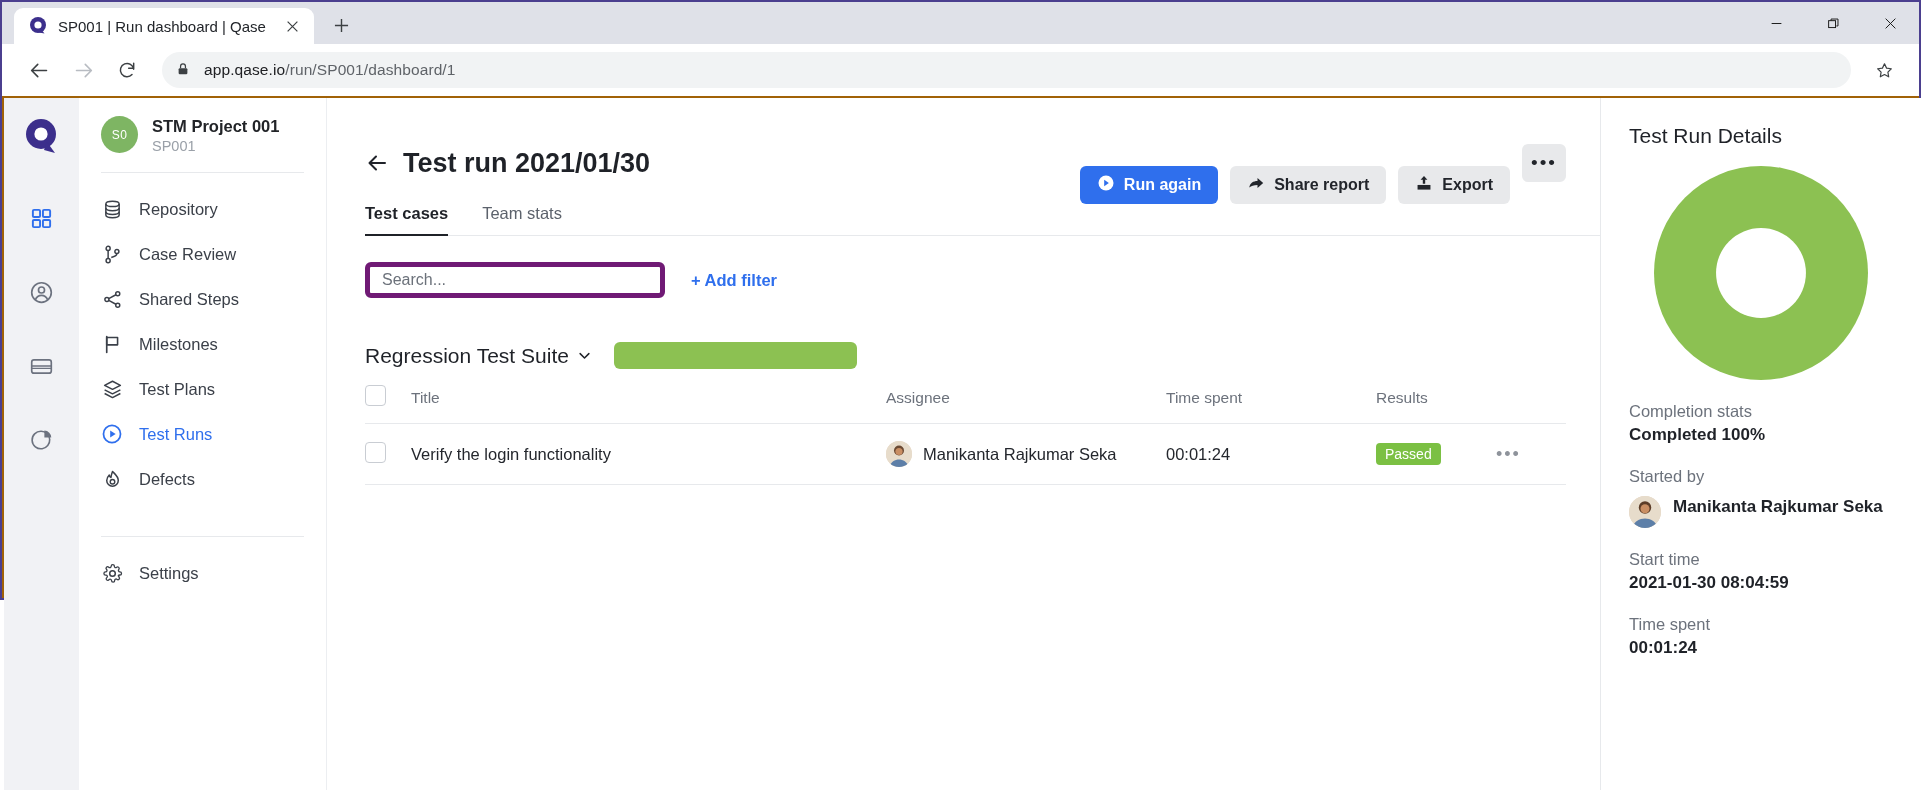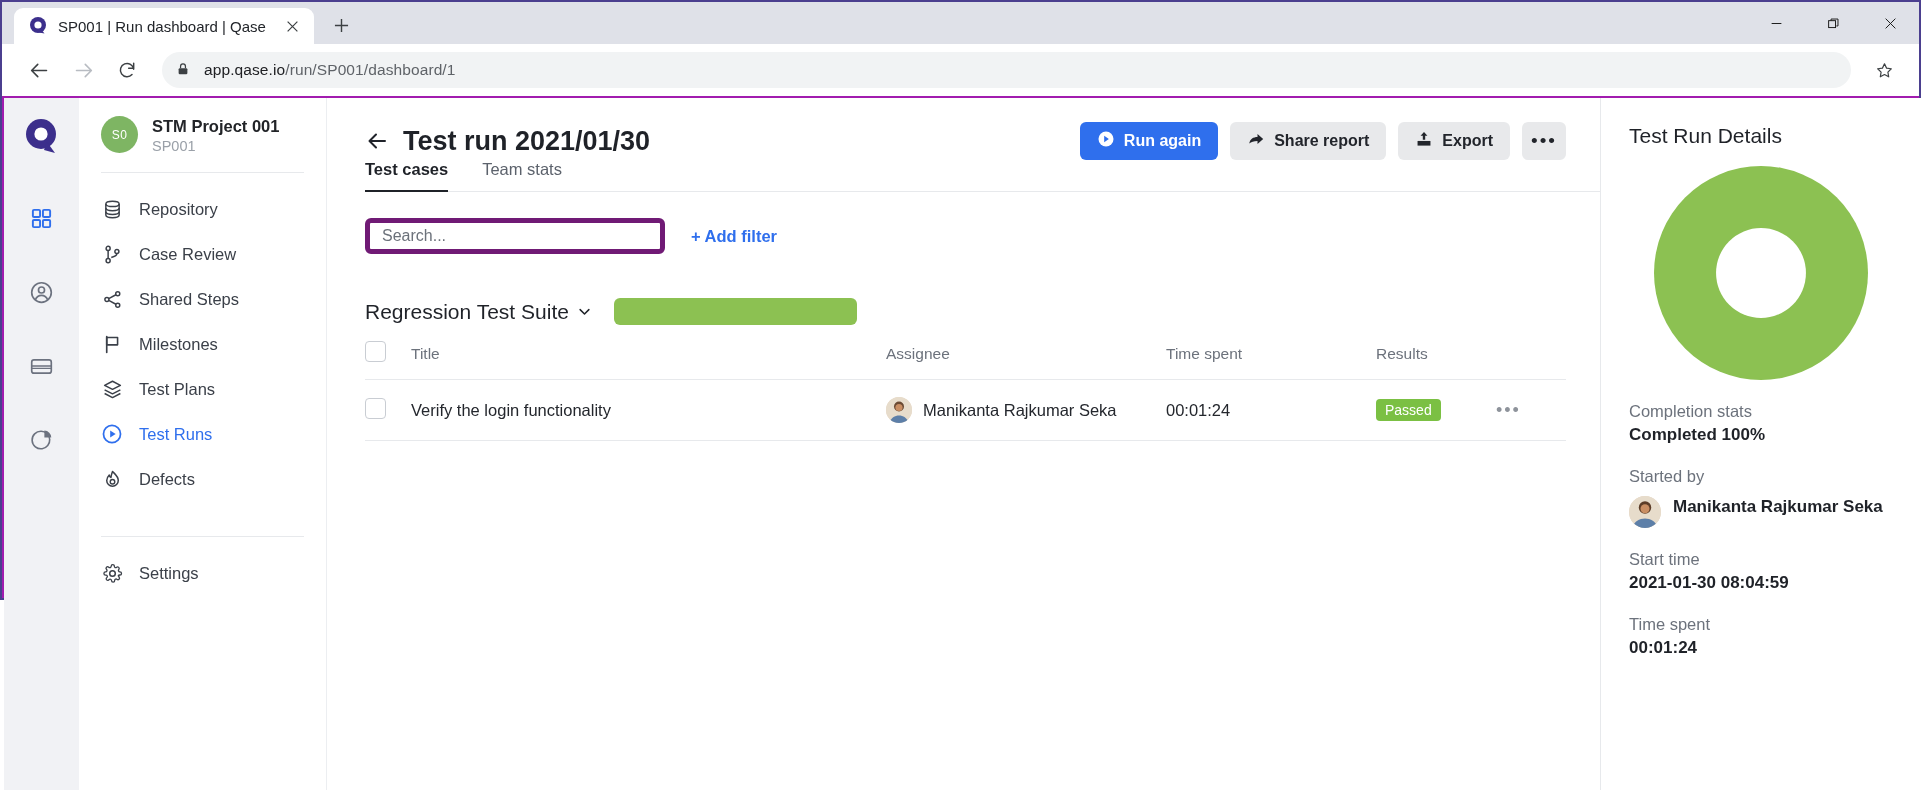--- a/index.html
+++ b/index.html
@@ -5,21 +5,21 @@
   * { box-sizing: border-box; margin: 0; padding: 0; }
   html, body {
     width: 1921px; height: 790px;
     font-family: "Liberation Sans", sans-serif;
     background: #ffffff;
     overflow: hidden;
   }
 
   
   .browser { width: 1921px; height: 600px; position: relative;
-             border: 2px solid #4b3f8f; background: #a21caf; }
+             border: 2px solid #4b3f8f; background: #a16207; }
 
   .tabstrip { height: 42px; background: #dfe1e8; display: flex; align-items: flex-end;
               padding-left: 12px; position: relative; }
   .tab { height: 36px; background: #ffffff; border-radius: 9px 9px 0 0;
          display: flex; align-items: center; padding: 0 10px 0 14px; gap: 10px;
          min-width: 300px; position: relative; }
   .tab-favicon { width: 20px; height: 20px; flex: 0 0 20px; }
   .tab-title { font-size: 15px; color: #22252a; white-space: nowrap;
                overflow: hidden; text-overflow: ellipsis; flex: 1; }
   .tab-close { width: 24px; height: 24px; display: flex; align-items: center;
@@ -78,21 +78,21 @@
   
   .main { flex: 1; background: #ffffff; padding: 0 0 0 38px; min-width: 0;
           position: relative; }
   .main-head { display: flex; align-items: center; padding-top: 24px; padding-right: 34px; }
   .back-arrow { width: 30px; height: 30px; display: flex; align-items: center;
                 color: #20232a; flex: 0 0 30px; }
   .page-title { font-size: 27px; font-weight: bold; color: #1f2228; margin-left: 8px;
                 white-space: nowrap; }
   .head-actions { margin-left: auto; display: flex; gap: 12px; align-items: center; }
   .btn { height: 38px; border-radius: 6px; display: flex; align-items: center;
-         gap: 9px; padding: 0 17px; font-size: 16px; white-space: nowrap; }
+         gap: 9px; padding: 0 17px; font-size: 16px; white-space: nowrap; margin-top: 44px; }
   .btn-primary { background: #2f6fed; color: #ffffff; font-weight: bold; }
   .btn-ghost { background: #e8e9eb; color: #22252b; font-weight: bold; }
   .btn-icon { width: 44px; height: 38px; border-radius: 6px; background: #e8e9eb;
               display: flex; align-items: center; justify-content: center;
               color: #22252b; letter-spacing: 2px; font-size: 19px; }
 
   .tabs { display: flex; gap: 34px; padding-right: 34px;
           border-bottom: 1px solid #e7e9ec; }
   .tabitem { font-size: 16.5px; color: #5c626c; padding-bottom: 11px;
              border-bottom: 2px solid transparent; margin-bottom: -1px; }

